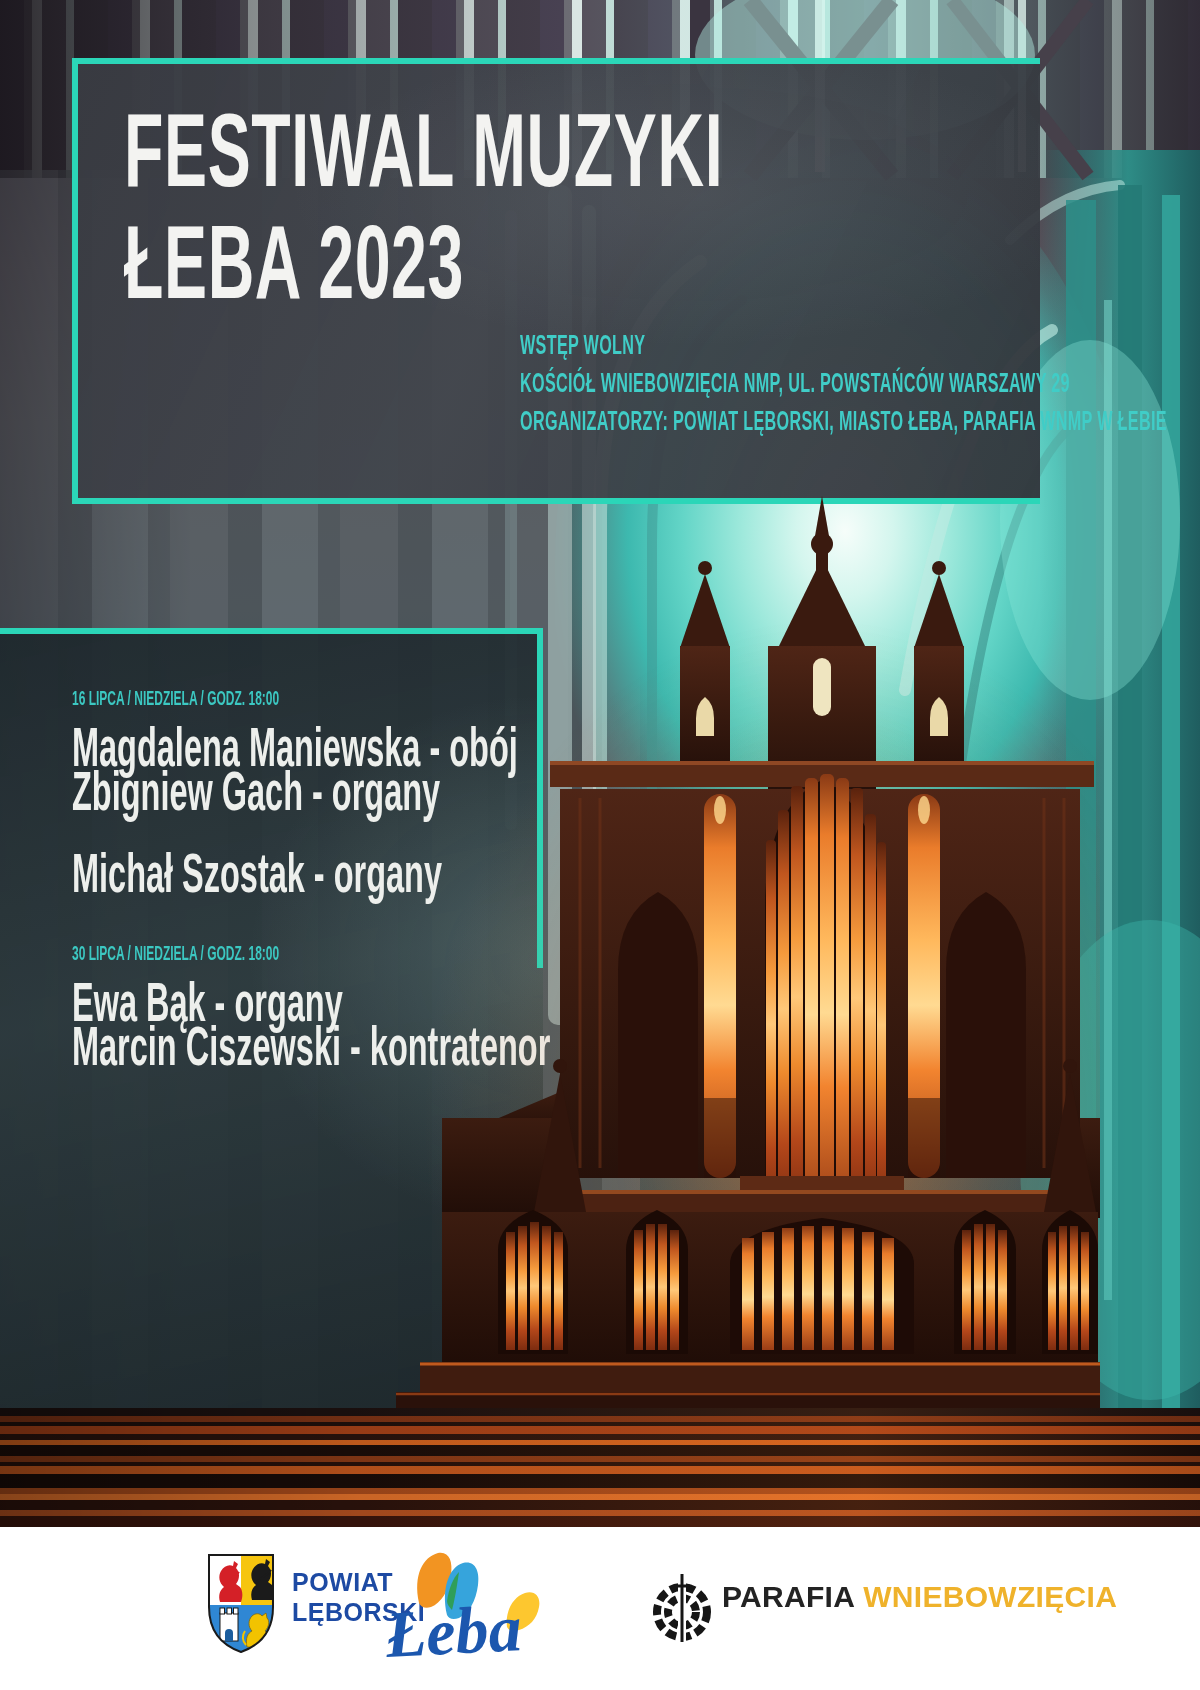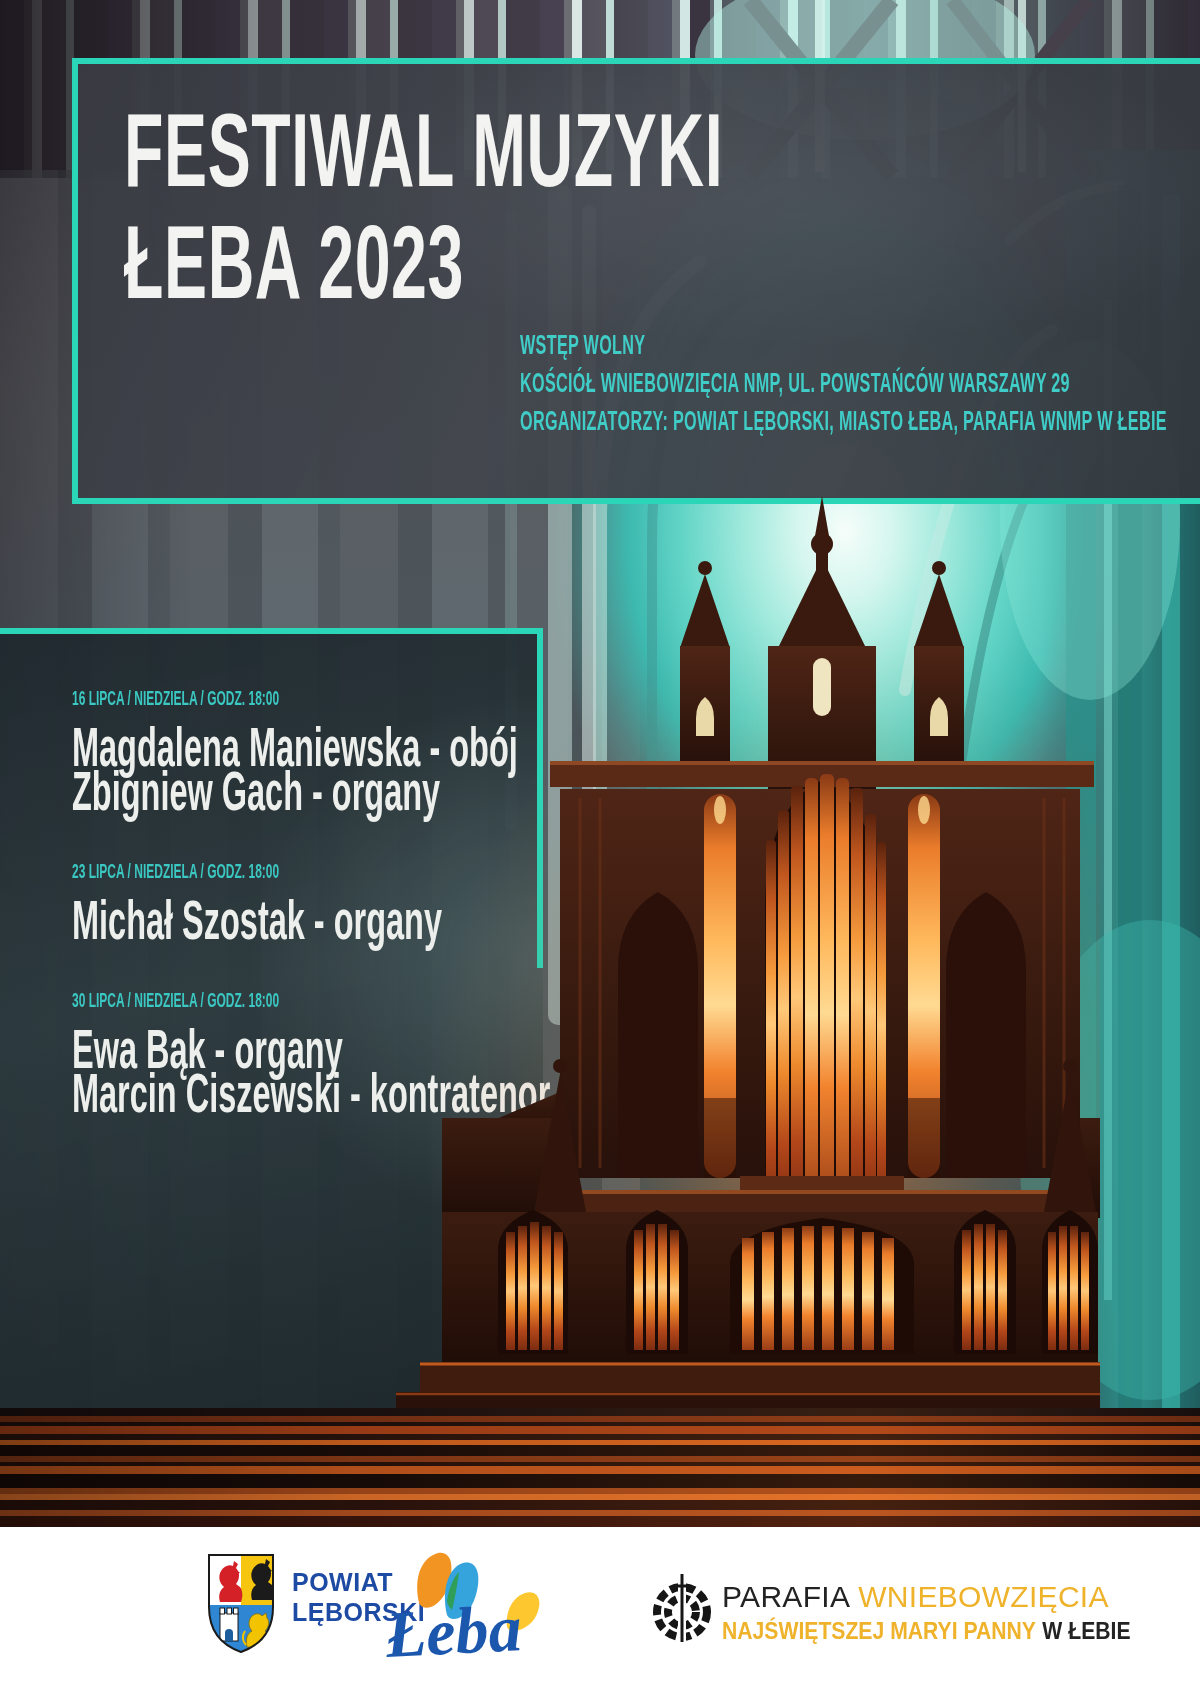--- a/index.html
+++ b/index.html
@@ -22,21 +22,21 @@
       repeating-linear-gradient(90deg,#585e62 0 58px,#454c50 58px 92px,#636c70 92px 148px,#4c5357 148px 170px);}
   .bg-window{position:absolute;left:555px;top:135px;width:580px;height:900px;
     border-radius:290px 290px 20px 20px / 430px 430px 20px 20px;
     background:radial-gradient(ellipse 52% 46% at 50% 44%,#f6fdfa 0%,#d4f6ee 16%,#9fe9dc 34%,
       #63d5c7 54%,#3db9af 72%,rgba(61,185,175,.35) 88%,rgba(61,185,175,0) 100%);}
   .bg-right-cols{position:absolute;left:1040px;top:150px;width:160px;height:1258px;
     background:linear-gradient(90deg,rgba(40,140,134,0) 0,rgba(40,140,134,.45) 25%,#2e8c86 55%,#1f5d5f 100%);}
   svg.bg-art{position:absolute;left:0;top:0;width:1200px;height:1690px;}
 
   
-  .title-box{position:absolute;left:72px;top:58px;width:1128px;height:446px;box-sizing:border-box;
+  .title-box{position:absolute;left:72px;top:58px;width:968px;height:446px;box-sizing:border-box;
     border:6px solid #2bd6b8;border-right:none;
     background:
       radial-gradient(ellipse 60% 50% at 64% 30%,rgba(150,160,168,.14),rgba(150,160,168,0) 70%),
       linear-gradient(115deg,rgba(57,59,66,.97) 0%,rgba(66,70,77,.95) 45%,rgba(50,54,60,.96) 100%);
     padding:30px 0 0 46px;}
   .title-line{font-size:104px;line-height:112px;font-weight:700;color:#f3f3f1;letter-spacing:1px;}
   .info-block{position:absolute;left:442px;top:262px;}
   .info-line{font-size:27px;line-height:38px;font-weight:700;color:#40cdc7;letter-spacing:.5px;}
 
   
@@ -72,21 +72,21 @@
         #3a150c 108px,#3a150c 119px);}
 
   
   .footer{position:absolute;left:0;top:1527px;width:1200px;height:163px;background:#ffffff;}
   .powiat-shield{position:absolute;left:205px;top:24px;}
   .powiat-text{position:absolute;left:292px;top:40px;font-size:25px;line-height:30px;
     font-weight:700;color:#1d4aa3;letter-spacing:.5px;}
   .leba-logo{position:absolute;left:383px;top:14px;}
   .parafia-emblem{position:absolute;left:650px;top:45px;}
   .parafia-text{position:absolute;left:722px;top:53px;}
-  .parafia-l1{font-size:30px;font-weight:400;color:#232323;letter-spacing:.3px;white-space:nowrap;}
+  .parafia-l1{font-size:30px;font-weight:700;color:#232323;letter-spacing:.3px;white-space:nowrap;}
   .parafia-l1 .gold{color:#efb22b;margin-left:8px;}
   .parafia-l2{font-size:23px;font-weight:700;color:#efb22b;margin-top:4px;white-space:nowrap;}
   .parafia-l2 .black{color:#232323;margin-left:7px;}
 </style>
 </head>
 <body>
 
 <div class="poster">
 
   <div class="bg-base"></div>
@@ -151,22 +151,20 @@
   <section class="events">
     <article class="event">
       <div class="event-date">
         <span class="cond sx60">16 LIPCA / NIEDZIELA / GODZ. 18:00</span></div>
       <div class="event-performer">
         <span class="cond sx58">Magdalena Maniewska - obój</span></div>
       <div class="event-performer">
         <span class="cond sx58">Zbigniew Gach - organy</span></div>
     </article>
     <article class="event">
-      <div class="event-date">
-        <span class="cond sx60">23 LIPCA / NIEDZIELA / GODZ. 18:00</span></div>
       <div class="event-performer">
         <span class="cond sx58">Michał Szostak - organy</span></div>
     </article>
     <article class="event">
       <div class="event-date">
         <span class="cond sx60">30 LIPCA / NIEDZIELA / GODZ. 18:00</span></div>
       <div class="event-performer">
         <span class="cond sx58">Ewa Bąk - organy</span></div>
       <div class="event-performer">
         <span class="cond sx58">Marcin Ciszewski - kontratenor</span></div>
@@ -370,19 +368,16 @@
       <circle cx="32" cy="40" r="25" fill="none" stroke="#161616" stroke-width="8" stroke-dasharray="10 5"></circle>
       <circle cx="32" cy="40" r="14" fill="none" stroke="#161616" stroke-width="8" stroke-dasharray="8 5"></circle>
       <rect x="28" y="4" width="8" height="66" fill="#ffffff"></rect>
       <line x1="32" y1="2" x2="32" y2="70" stroke="#161616" stroke-width="3"></line>
       <line x1="24" y1="14" x2="40" y2="14" stroke="#161616" stroke-width="3"></line>
     </svg>
     <div class="parafia-text">
       <div class="parafia-l1">
         <span>PARAFIA</span><span class="gold">WNIEBOWZIĘCIA</span>
       </div>
-      <div class="parafia-l2">
-        <span class="cond sx92"><span>NAJŚWIĘTSZEJ MARYI PANNY</span><span class="black">W ŁEBIE</span></span>
-      </div>
     </div>
 
   </footer>
 </div>
 
 </body></html>

